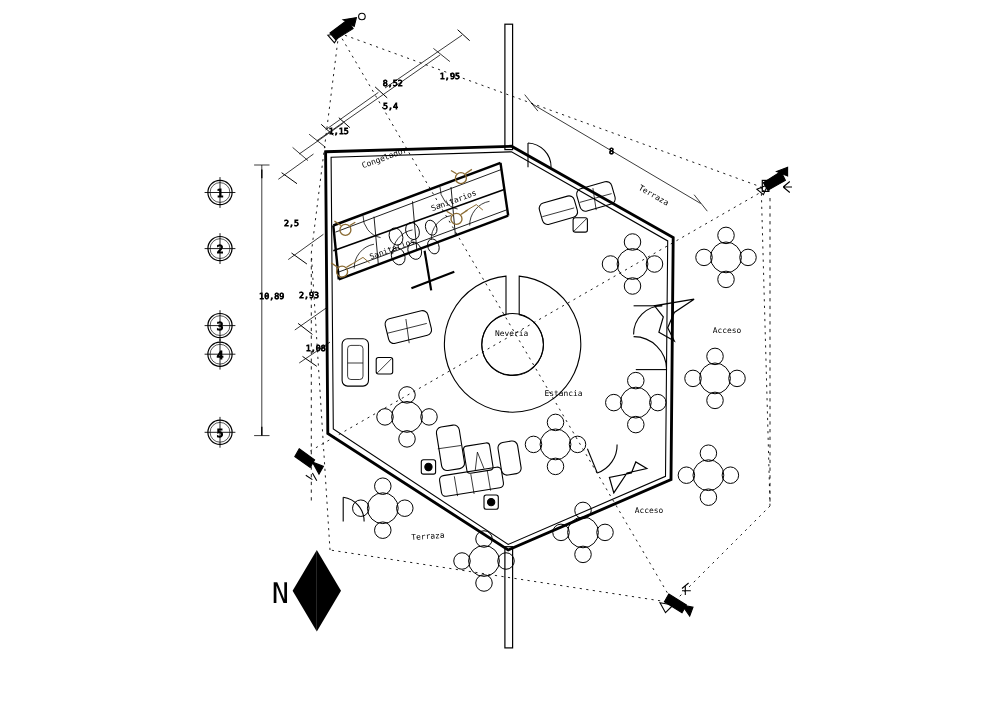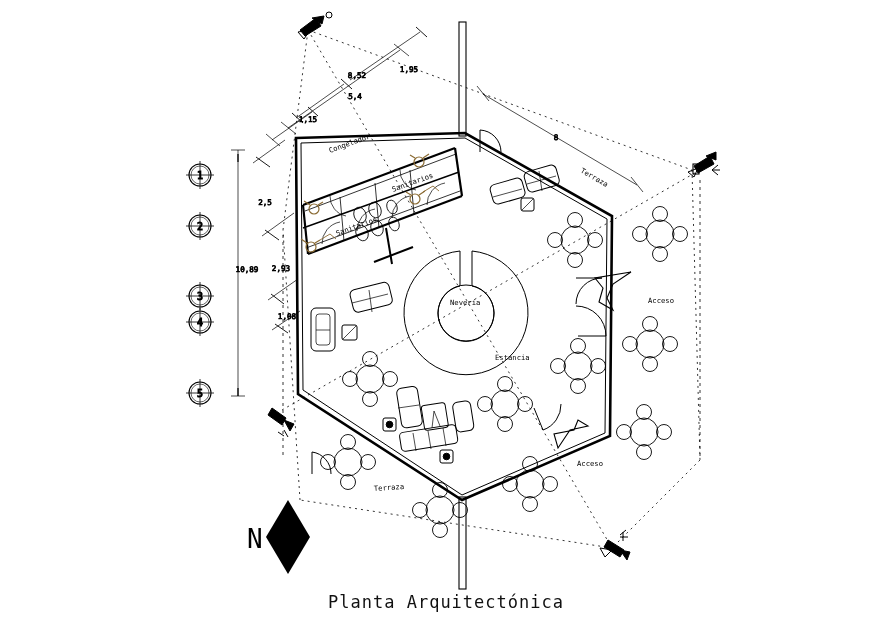--- a/index.html
+++ b/index.html
@@ -423,15 +423,14 @@
     <text class="lbl" x="450" y="305">Nevería</text>
     <text class="lbl" x="495" y="360">Estancia</text>
     <text class="lbl" x="580" y="172" transform="rotate(30 580 172)">Terraza</text>
     <text class="lbl" x="374" y="491" transform="rotate(-4 374 491)">Terraza</text>
     <text class="lbl" x="648" y="303">Acceso</text>
     <text class="lbl" x="577" y="466">Acceso</text>
   </g>
 
 </svg>
 
-<div class="ttl" style="top:592px;">Planta Arquitectónica</div>
 
 </div>
 
 </body></html>

